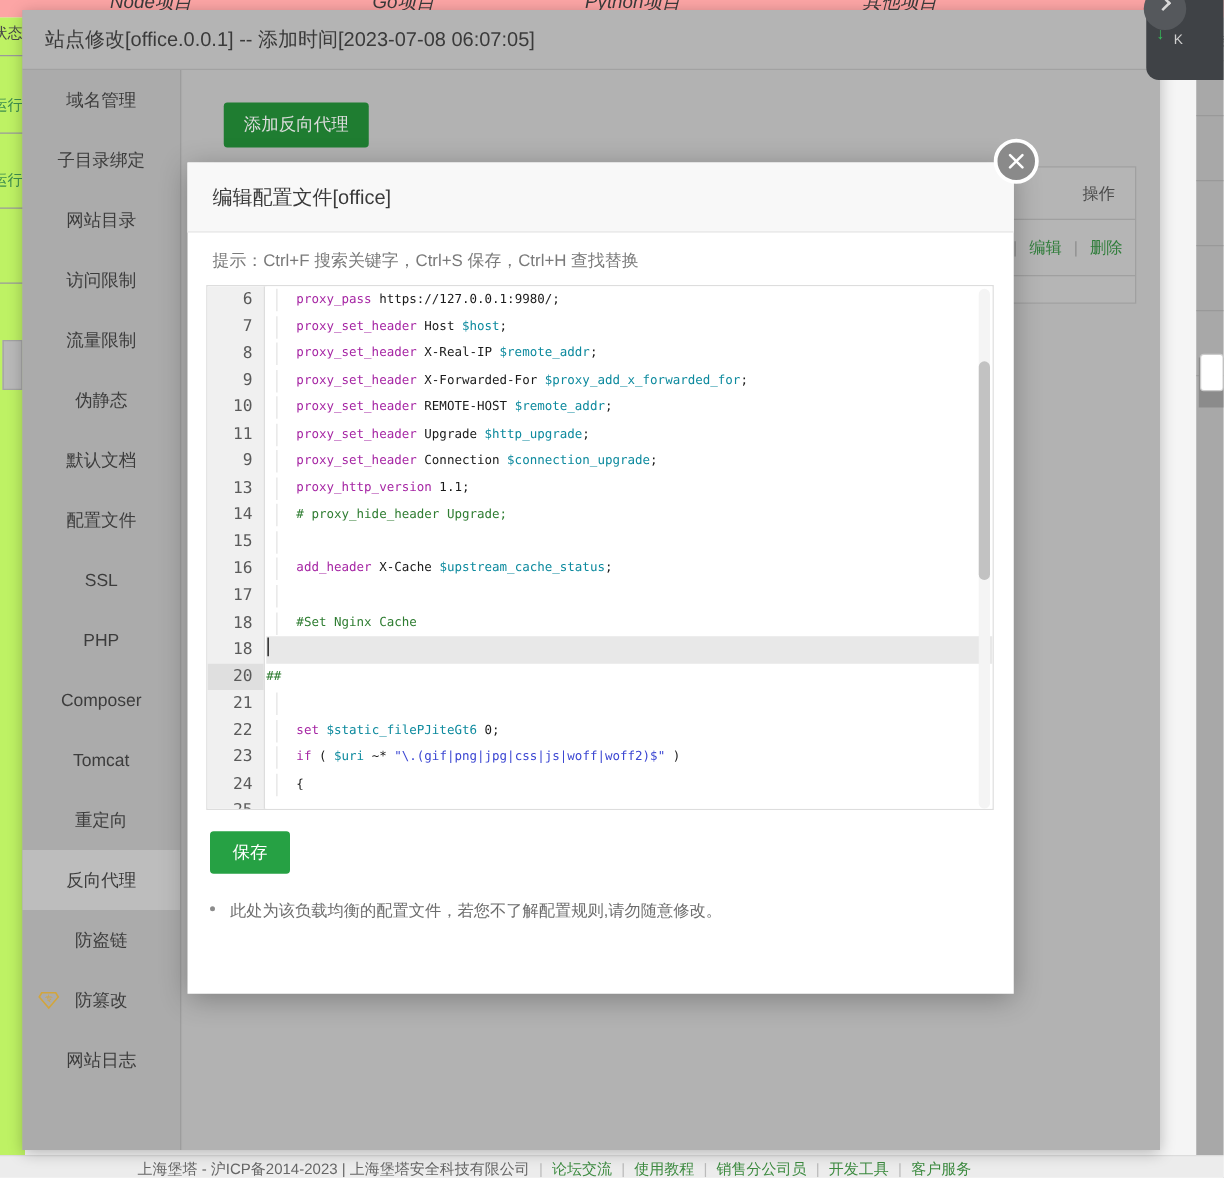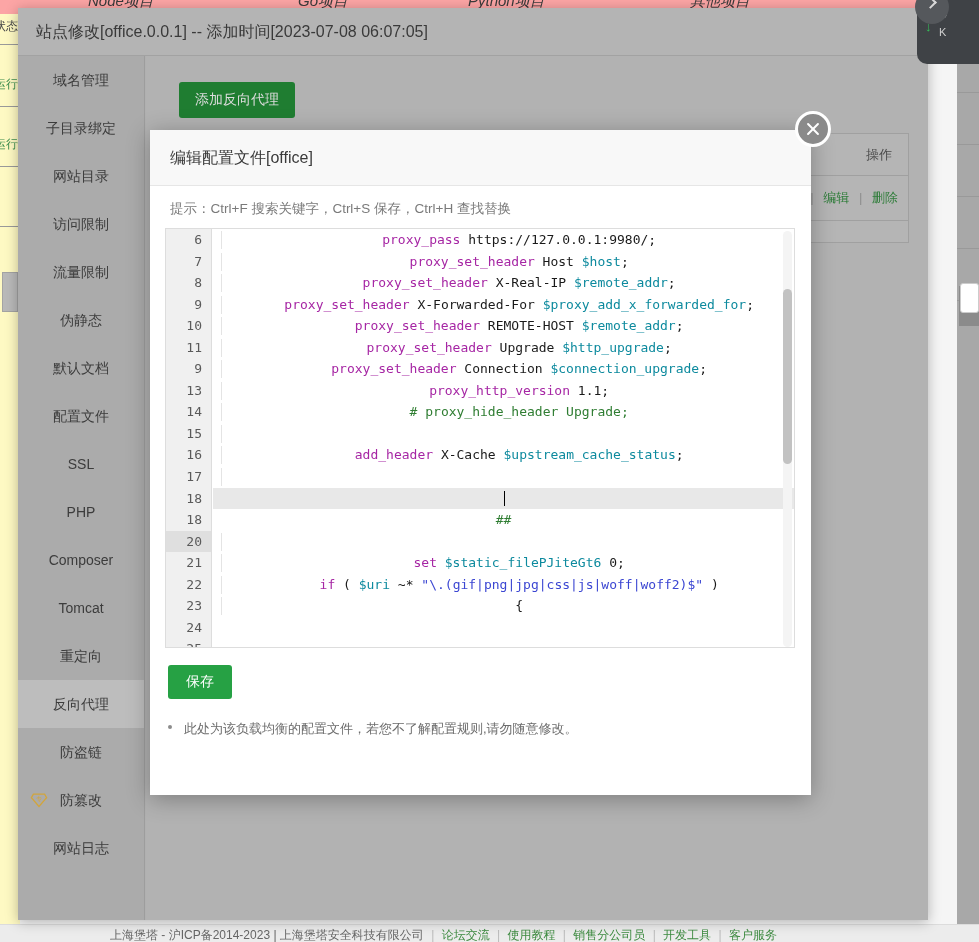--- a/index.html
+++ b/index.html
@@ -27,21 +27,21 @@
     font-style: italic;
   }
   .top-tabs .tab {
     position: absolute; top: -8px;
     font-size: 15px; color: #3b3b3b; white-space: nowrap;
   }
 
   
   .bg-left-strip {
     position: absolute; left: 0; top: 14px; width: 20px; height: 910px;
-    background: #fef9c3;
+    background: #bef264;
     overflow: hidden;
     font-size: 12px;
   }
   .bg-left-strip .cell {
     position: absolute; left: -6px; white-space: nowrap; color: #4a4a4a;
   }
   .bg-left-strip .cell.run { color: #3f8f4f; }
   .bg-left-strip .hline {
     position: absolute; left: 0; width: 20px; height: 1px; background: #9a9a9a;
   }
@@ -214,24 +214,23 @@
     border-right: 1px solid #dddddd;
   }
   .editor-code {
     position: absolute; left: 47px; top: 0; right: 0; height: 420px;
     background: #ffffff;
   }
   .cl {
     position: relative;
     height: 21.55px; line-height: 21.55px;
     font-family: "DejaVu Sans Mono", "Liberation Mono", monospace;
-    font-size: 13px;
+    font-size: 10px;
     white-space: pre;
     color: #1a1a1a;
-    text-align: center;
   }
   .cl.hl { background: #e8e8e8; }
   .gl {
     height: 21.55px; line-height: 21.55px;
     text-align: right; padding-right: 9px;
     font-family: "DejaVu Sans Mono", "Liberation Mono", monospace;
     font-size: 13px; color: #5a5a5a;
   }
   .gl.hl { background: #dfdfdf; }
   .indent-guide {
@@ -457,20 +456,21 @@
           <div class="cl"><span class="indent-guide"></span><span class="t-txt">    </span><span class="t-dir">proxy_set_header</span><span class="t-txt"> X-Real-IP </span><span class="t-var">$remote_addr</span><span class="t-txt">;</span></div>
           <div class="cl"><span class="indent-guide"></span><span class="t-txt">    </span><span class="t-dir">proxy_set_header</span><span class="t-txt"> X-Forwarded-For </span><span class="t-var">$proxy_add_x_forwarded_for</span><span class="t-txt">;</span></div>
           <div class="cl"><span class="indent-guide"></span><span class="t-txt">    </span><span class="t-dir">proxy_set_header</span><span class="t-txt"> REMOTE-HOST </span><span class="t-var">$remote_addr</span><span class="t-txt">;</span></div>
           <div class="cl"><span class="indent-guide"></span><span class="t-txt">    </span><span class="t-dir">proxy_set_header</span><span class="t-txt"> Upgrade </span><span class="t-var">$http_upgrade</span><span class="t-txt">;</span></div>
           <div class="cl"><span class="indent-guide"></span><span class="t-txt">    </span><span class="t-dir">proxy_set_header</span><span class="t-txt"> Connection </span><span class="t-var">$connection_upgrade</span><span class="t-txt">;</span></div>
           <div class="cl"><span class="indent-guide"></span><span class="t-txt">    </span><span class="t-dir">proxy_http_version</span><span class="t-txt"> 1.1;</span></div>
           <div class="cl"><span class="indent-guide"></span><span class="t-txt">    </span><span class="t-cmt"># proxy_hide_header Upgrade;</span></div>
           <div class="cl"><span class="indent-guide"></span></div>
           <div class="cl"><span class="indent-guide"></span><span class="t-txt">    </span><span class="t-dir">add_header</span><span class="t-txt"> X-Cache </span><span class="t-var">$upstream_cache_status</span><span class="t-txt">;</span></div>
           <div class="cl"><span class="indent-guide"></span></div>
+          <div class="cl"><span class="indent-guide"></span><span class="t-txt">    </span><span class="t-cmt">#Set Nginx Cache</span></div>
           <div class="cl hl"><span class="caret"></span></div>
           <div class="cl"><span class="t-cmt">##</span></div>
           <div class="cl"><span class="indent-guide"></span></div>
           <div class="cl"><span class="indent-guide"></span><span class="t-txt">    </span><span class="t-dir">set</span><span class="t-txt"> </span><span class="t-var">$static_filePJiteGt6</span><span class="t-txt"> 0;</span></div>
           <div class="cl"><span class="indent-guide"></span><span class="t-txt">    </span><span class="t-dir">if</span><span class="t-txt"> ( </span><span class="t-var">$uri</span><span class="t-txt"> ~* </span><span class="t-str">"\.(gif|png|jpg|css|js|woff|woff2)$"</span><span class="t-txt"> )</span></div>
           <div class="cl"><span class="indent-guide"></span><span class="t-txt">    {</span></div>
         </div>
       <div class="ed-scroll-track"></div>
       <div class="ed-scroll-thumb"></div>
     </div>

